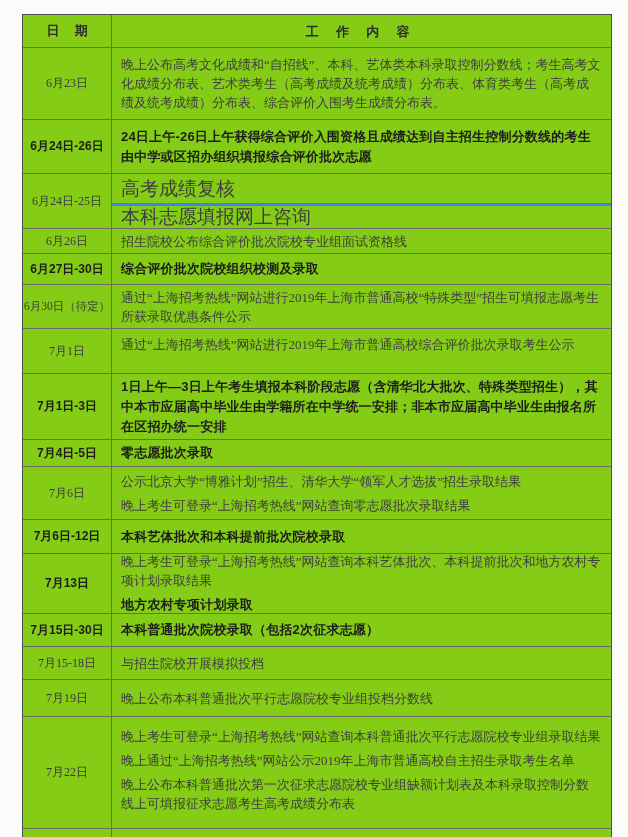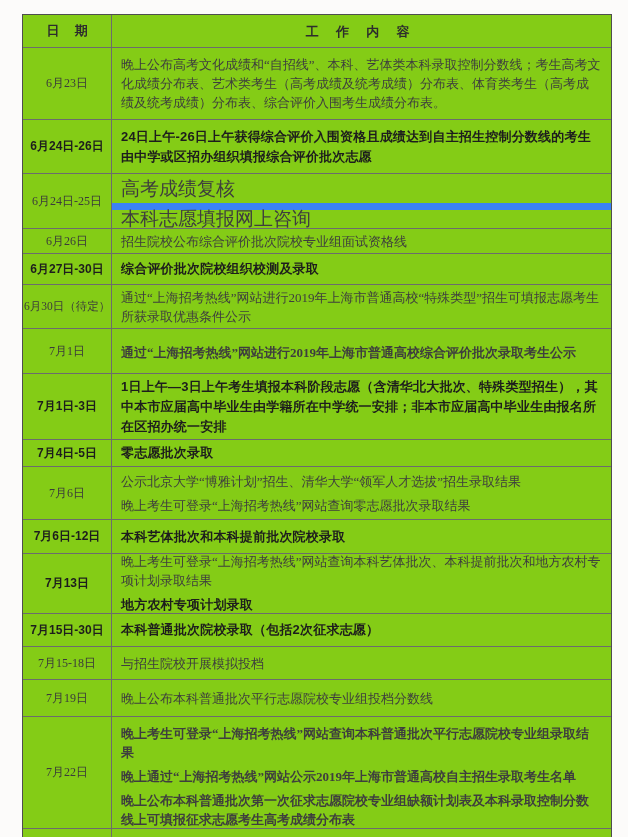--- a/index.html
+++ b/index.html
@@ -39,22 +39,22 @@
   }
   .header-row{font-weight:bold;}
   .header-row .dcell{font-size:13px;color:#2d2d2d;letter-spacing:6px;padding-left:7px;}
   .header-row .ccell{align-items:center;justify-content:center;flex-direction:row;
     font-size:13px;color:#2d2d2d;letter-spacing:7px;text-align:center;}
   .split-cc{flex:1 1 auto;min-width:0;display:flex;flex-direction:column;padding:0;}
   .subcell{
     flex:1 1 auto;display:flex;align-items:center;box-sizing:border-box;
     padding:0 10px 0 9px;font-size:19px;line-height:18px;color:#3e3e3e;
   }
-  .subcell + .subcell{border-top:7px solid #3b82f6;}
-  .top-align{justify-content:center;padding-top:8px;font-weight:bold;}
+  .subcell + .subcell{border-top:3px solid #3b82f6;}
+  .top-align{justify-content:flex-start;padding-top:8px;}
   .partial-row{overflow:hidden;}
   .partial-row .ccell{justify-content:flex-start;padding-top:6px;color:#474747;}
 </style>
 </head>
 <body>
 
 <div class="page">
   <div class="schedule-table">
 
     <div class="row first header-row" style="height:32px">

